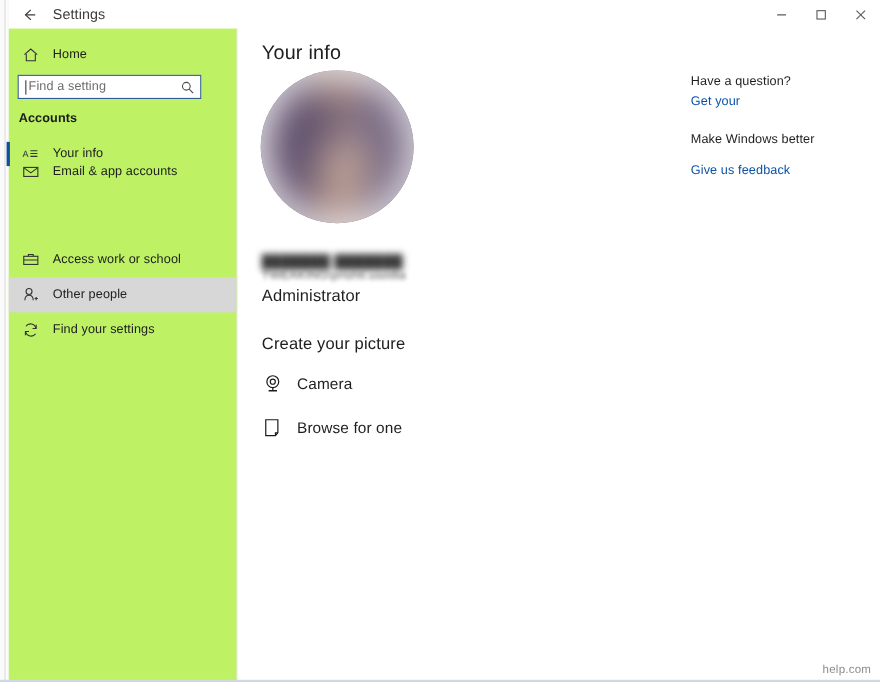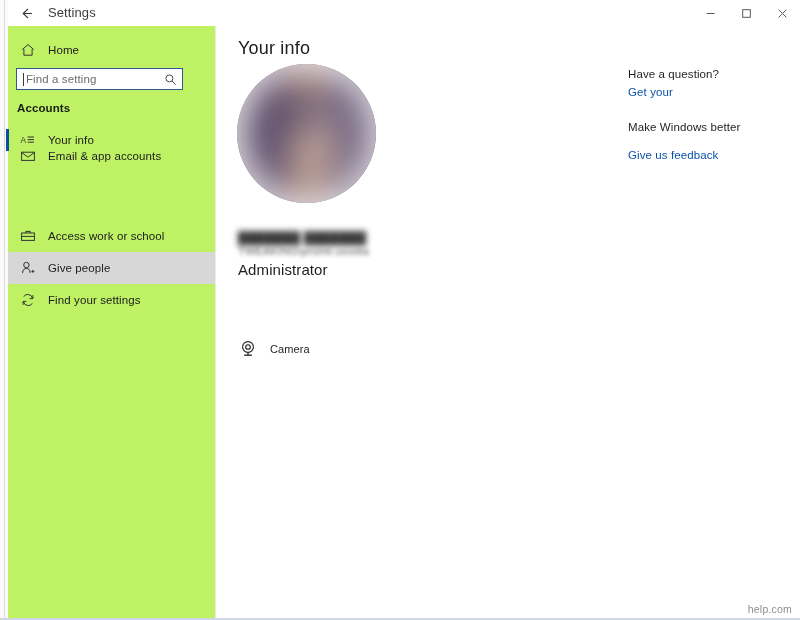--- a/index.html
+++ b/index.html
@@ -259,21 +259,21 @@
     align-items: center;
   }
   .picture-option .opt-icon {
     width: 32px;
     display: flex; align-items: center; justify-content: flex-start;
     color: #1c1c1c;
     flex: 0 0 32px;
   }
   .picture-option .opt-icon svg { display: block; }
   .picture-option .opt-label {
-    font-size: 11px;
+    font-size: 14px;
     color: #1f1f1f;
     letter-spacing: .1px;
   }
   .opt-camera { top: 308px; }
   .opt-browse { top: 348px; }
 
   
   .right-rail {
     position: absolute;
     left: 412px; top: 0;
@@ -419,21 +419,21 @@
 
     <div class="nav-row hovered" style="top:226px">
       <span class="nav-icon">
         <svg width="16" height="16" viewBox="0 0 16 16">
           <circle cx="6.4" cy="5" r="2.7" fill="none" stroke="currentColor" stroke-width="1"></circle>
           <path d="M2.6 13 C2.6 9.9 4.3 8.4 6.4 8.4 C8.5 8.4 10.2 9.9 10.2 13" fill="none" stroke="currentColor" stroke-width="1"></path>
           <line x1="11.4" y1="11.4" x2="14.4" y2="11.4" stroke="currentColor" stroke-width="1"></line>
           <line x1="12.9" y1="9.9" x2="12.9" y2="12.9" stroke="currentColor" stroke-width="1"></line>
         </svg>
       </span>
-      <span class="nav-label">Give people</span>
+      <span class="nav-label">Other people</span>
     </div>
 
     <div class="nav-row" style="top:258px">
       <span class="nav-icon">
         <svg width="16" height="16" viewBox="0 0 16 16">
           <path d="M12.6 6.4 A5 5 0 0 0 3.6 4.6" fill="none" stroke="currentColor" stroke-width="1"></path>
           <path d="M3.4 9.6 A5 5 0 0 0 12.4 11.4" fill="none" stroke="currentColor" stroke-width="1"></path>
           <path d="M12.9 3.2 L12.9 6.6 L9.6 6.6" fill="none" stroke="currentColor" stroke-width="1"></path>
           <path d="M3.1 12.8 L3.1 9.4 L6.4 9.4" fill="none" stroke="currentColor" stroke-width="1"></path>
         </svg>
@@ -455,33 +455,43 @@
         <div class="b4"></div>
         <div class="b5"></div>
       </div>
       <div class="vignette"></div>
     </div>
 
     <div class="account-name">███████ ███████</div>
     <div class="account-path">TWEAKING\prishti.usodia</div>
     <div class="account-role">Administrator</div>
 
+    <div class="section-heading">Create your picture</div>
 
     <div class="picture-option opt-camera">
       <span class="opt-icon">
         <svg width="20" height="20" viewBox="0 0 20 20">
           <circle cx="10" cy="8" r="5.4" fill="none" stroke="currentColor" stroke-width="1.1"></circle>
           <circle cx="10" cy="8" r="2.3" fill="none" stroke="currentColor" stroke-width="1.1"></circle>
           <line x1="10" y1="13.4" x2="10" y2="16" stroke="currentColor" stroke-width="1.1"></line>
           <line x1="6.2" y1="16.2" x2="13.8" y2="16.2" stroke="currentColor" stroke-width="1.3"></line>
         </svg>
       </span>
       <span class="opt-label">Camera</span>
     </div>
 
+    <div class="picture-option opt-browse">
+      <span class="opt-icon">
+        <svg width="20" height="20" viewBox="0 0 20 20">
+          <path d="M3.6 2.6 H14.6 V14.4 L12.4 17 H3.6 Z" fill="none" stroke="currentColor" stroke-width="1.1"></path>
+          <path d="M12.4 17 V14.4 H14.6" fill="none" stroke="currentColor" stroke-width="1.1"></path>
+        </svg>
+      </span>
+      <span class="opt-label">Browse for one</span>
+    </div>
 
     <div class="right-rail">
       <div class="rail-heading rh1">Have a question?</div>
       <a class="rail-link rl1" href="#">Get your</a>
       <div class="rail-heading rh2">Make Windows better</div>
       <a class="rail-link rl2" href="#">Give us feedback</a>
     </div>
 
   </div>
 </div>

